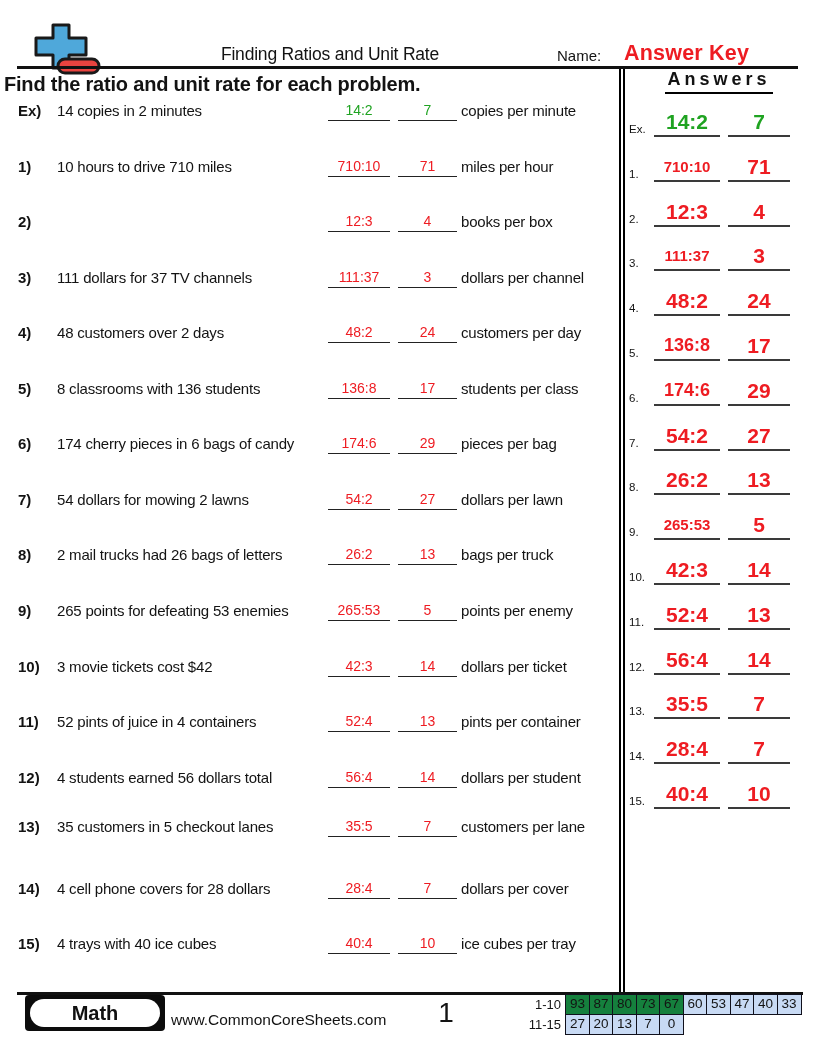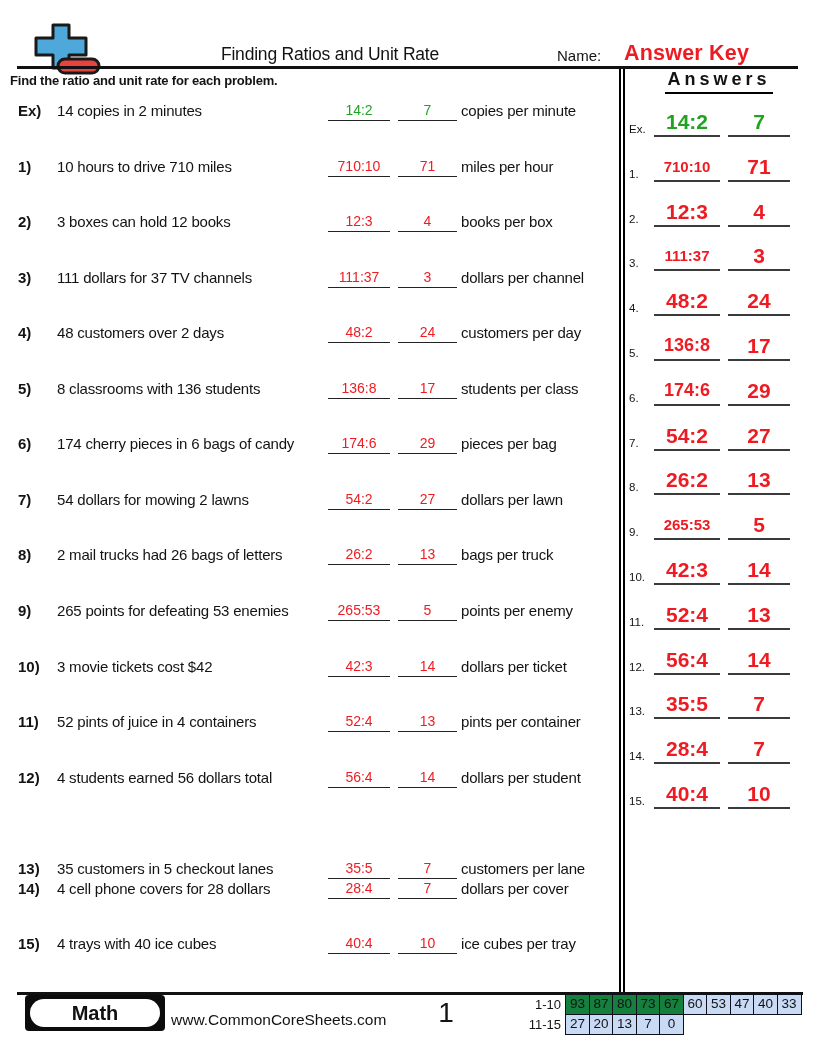--- a/index.html
+++ b/index.html
@@ -8,21 +8,21 @@
     font-family:"Liberation Sans",sans-serif;color:#131313;overflow:hidden;
   }
   
   .logo-svg{position:absolute;left:31px;top:23px;}
   .ws-title{position:absolute;left:150px;top:44px;width:360px;text-align:center;
     font-size:17.5px;letter-spacing:-0.2px;}
   .name-label{position:absolute;left:557px;top:47px;font-size:15px;}
   .answer-key{position:absolute;left:624px;top:41px;font-size:21.5px;font-weight:bold;
     color:var(--red);letter-spacing:0.2px;}
   .top-rule{position:absolute;left:17px;top:66px;width:781px;height:3px;background:#111;}
-  .instruction{position:absolute;left:10px;top:73px;font-size:13px;font-weight:bold;
+  .instruction{position:absolute;left:4px;top:73px;font-size:20px;font-weight:bold;
     letter-spacing:-0.2px;}
   
   .v-divider{position:absolute;left:619px;top:69px;height:924px;width:2px;
     border-left:2px solid #000;border-right:2px solid #000;}
   
   .prob-row{position:absolute;left:18px;width:600px;height:22px;}
   .pnum{position:absolute;left:0;width:30px;text-align:left;font-weight:bold;
     font-size:15px;line-height:22px;}
   .ptext{position:absolute;left:39px;font-size:15px;line-height:22px;white-space:nowrap;
     letter-spacing:-0.2px;}
@@ -93,21 +93,20 @@
       </div>
       <div class="prob-row" style="top: 155.55px;">
         <span class="pnum">1)</span>
         <span class="ptext">10 hours to drive 710 miles</span>
         <span class="blank ratio-blank"><span class="val red">710:10</span></span>
         <span class="blank rate-blank"><span class="val red">71</span></span>
         <span class="punit">miles per hour</span>
       </div>
       <div class="prob-row" style="top: 211.1px;">
         <span class="pnum">2)</span>
-        <span class="ptext">3 boxes can hold 12 books</span>
         <span class="blank ratio-blank"><span class="val red">12:3</span></span>
         <span class="blank rate-blank"><span class="val red">4</span></span>
         <span class="punit">books per box</span>
       </div>
       <div class="prob-row" style="top: 266.65px;">
         <span class="pnum">3)</span>
         <span class="ptext">111 dollars for 37 TV channels</span>
         <span class="blank ratio-blank"><span class="val red">111:37</span></span>
         <span class="blank rate-blank"><span class="val red">3</span></span>
         <span class="punit">dollars per channel</span>
@@ -168,21 +167,21 @@
         <span class="blank rate-blank"><span class="val red">13</span></span>
         <span class="punit">pints per container</span>
       </div>
       <div class="prob-row" style="top: 766.6px;">
         <span class="pnum">12)</span>
         <span class="ptext">4 students earned 56 dollars total</span>
         <span class="blank ratio-blank"><span class="val red">56:4</span></span>
         <span class="blank rate-blank"><span class="val red">14</span></span>
         <span class="punit">dollars per student</span>
       </div>
-      <div class="prob-row" style="top: 858px;">
+      <div class="prob-row" style="top: 816px;">
         <span class="pnum">13)</span>
         <span class="ptext">35 customers in 5 checkout lanes</span>
         <span class="blank ratio-blank"><span class="val red">35:5</span></span>
         <span class="blank rate-blank"><span class="val red">7</span></span>
         <span class="punit">customers per lane</span>
       </div>
       <div class="prob-row" style="top: 877.7px;">
         <span class="pnum">14)</span>
         <span class="ptext">4 cell phone covers for 28 dollars</span>
         <span class="blank ratio-blank"><span class="val red">28:4</span></span>

